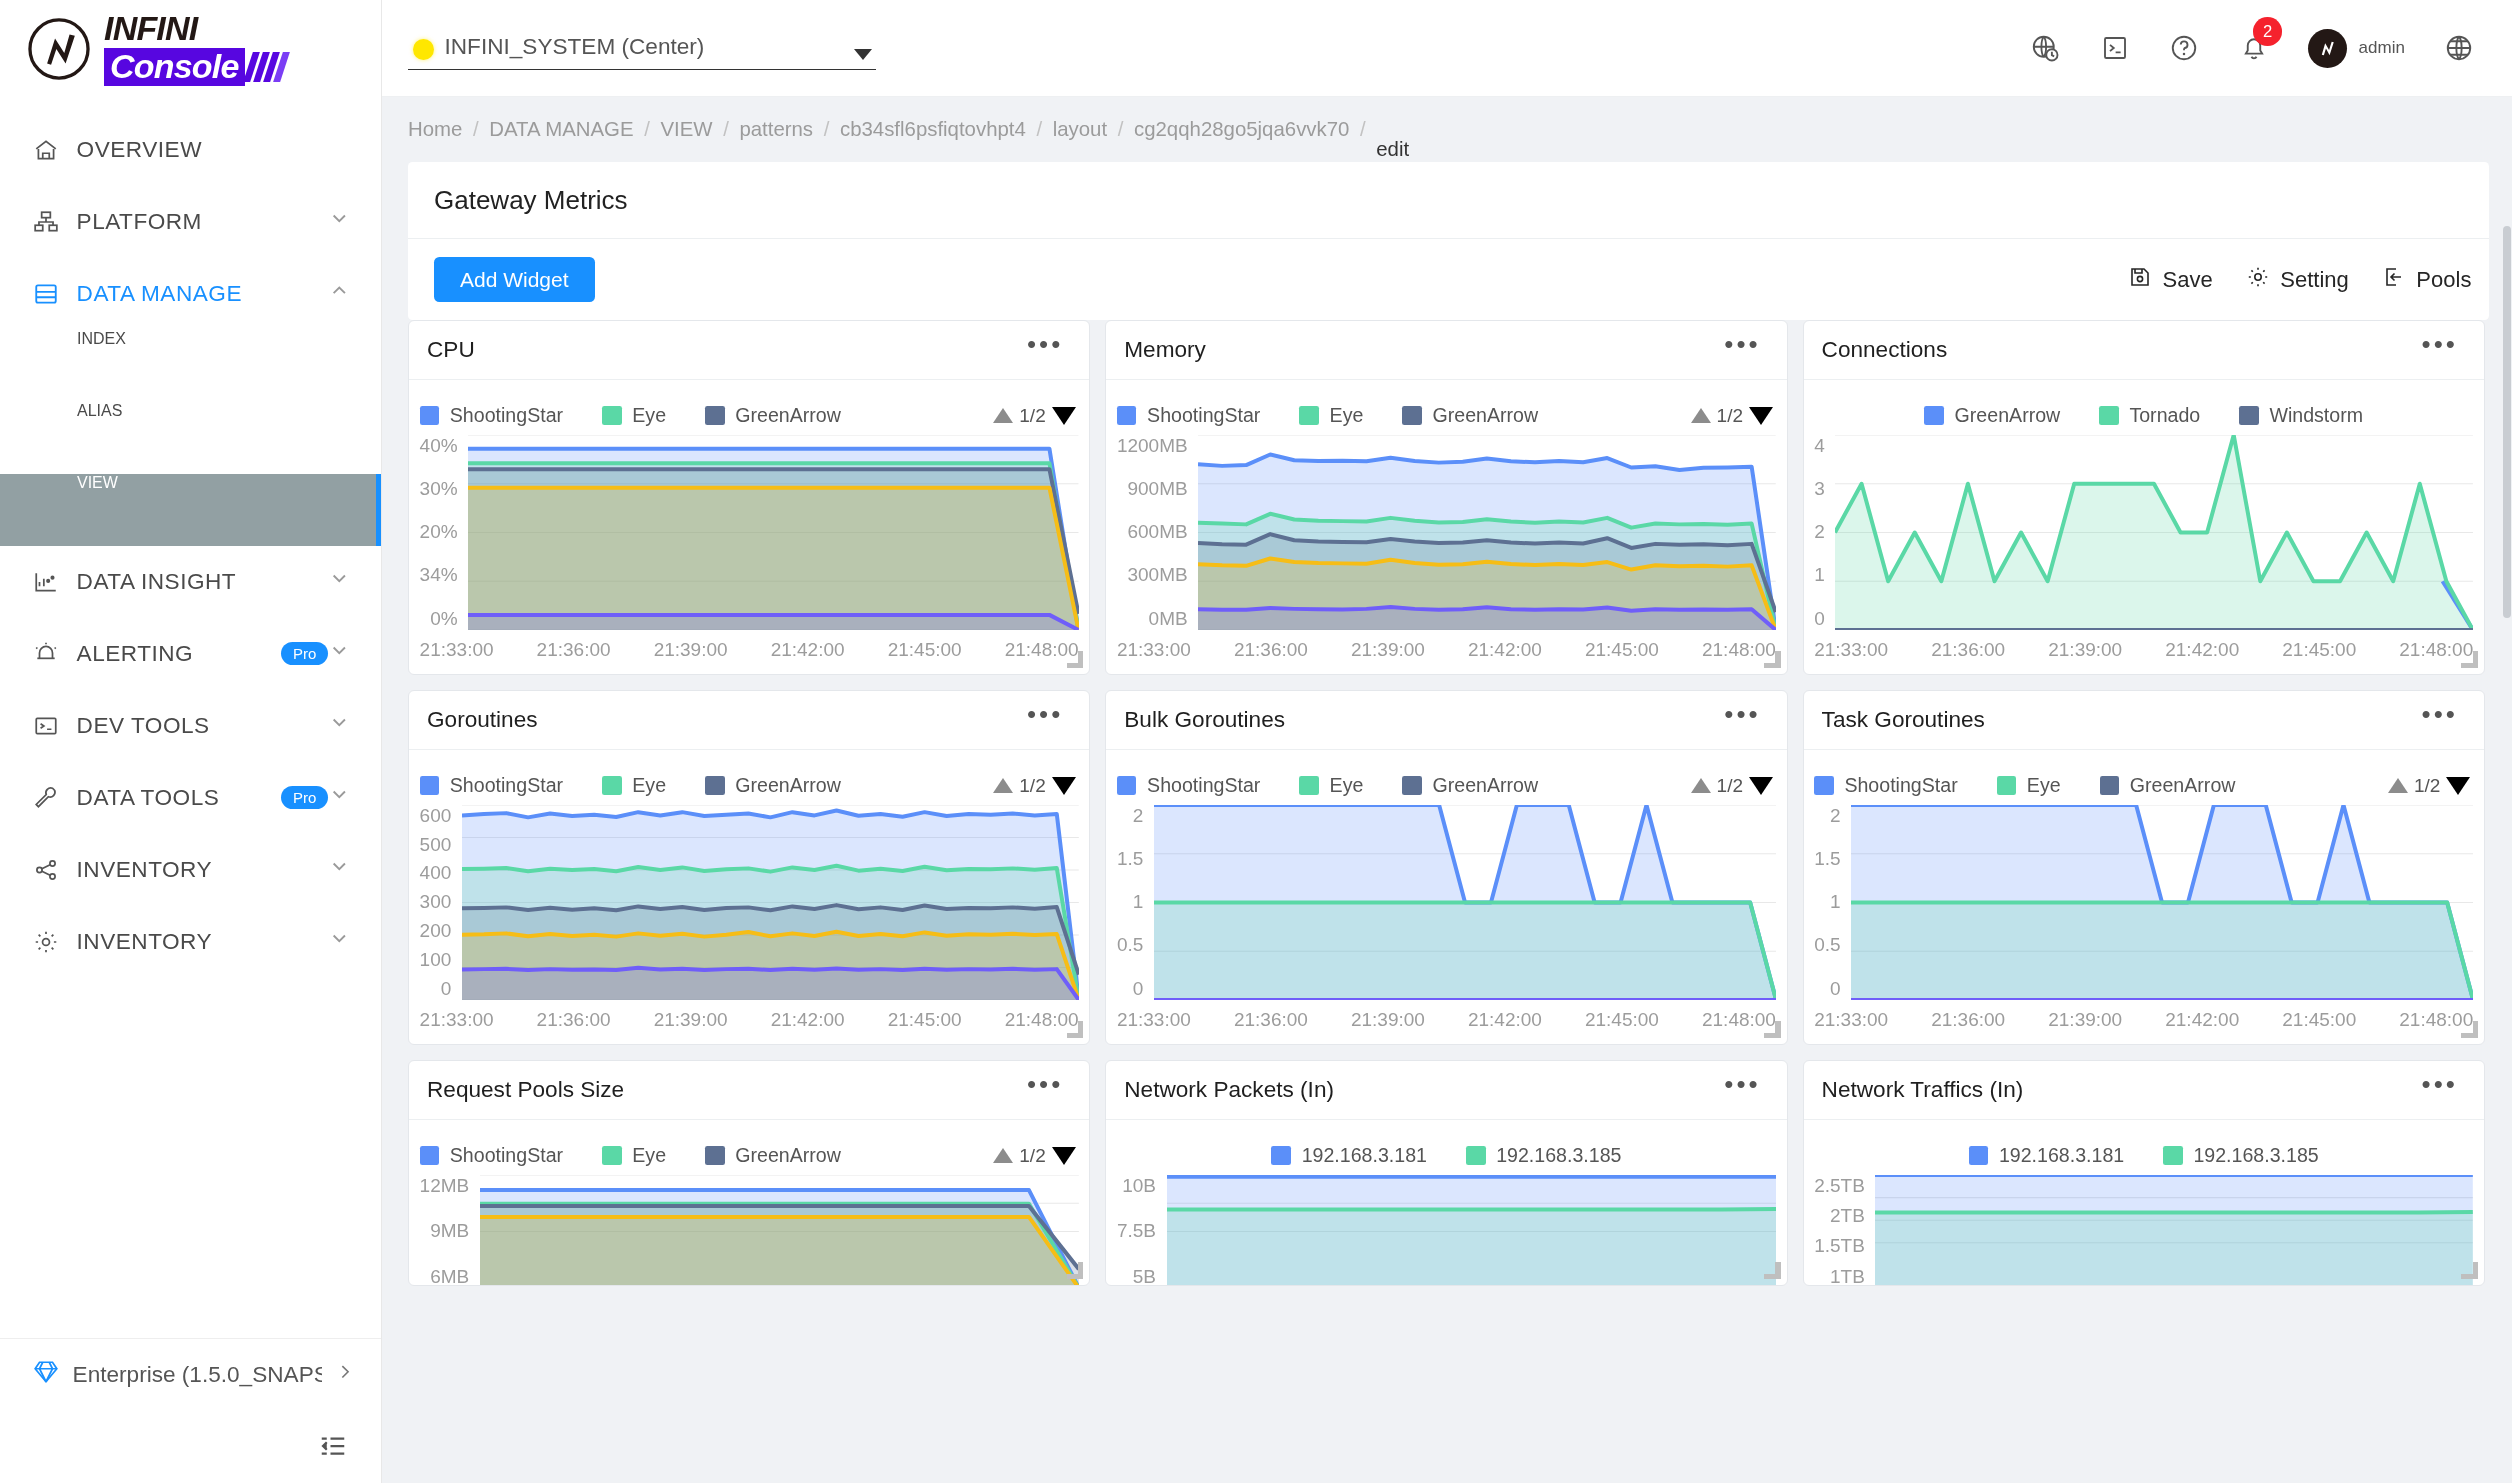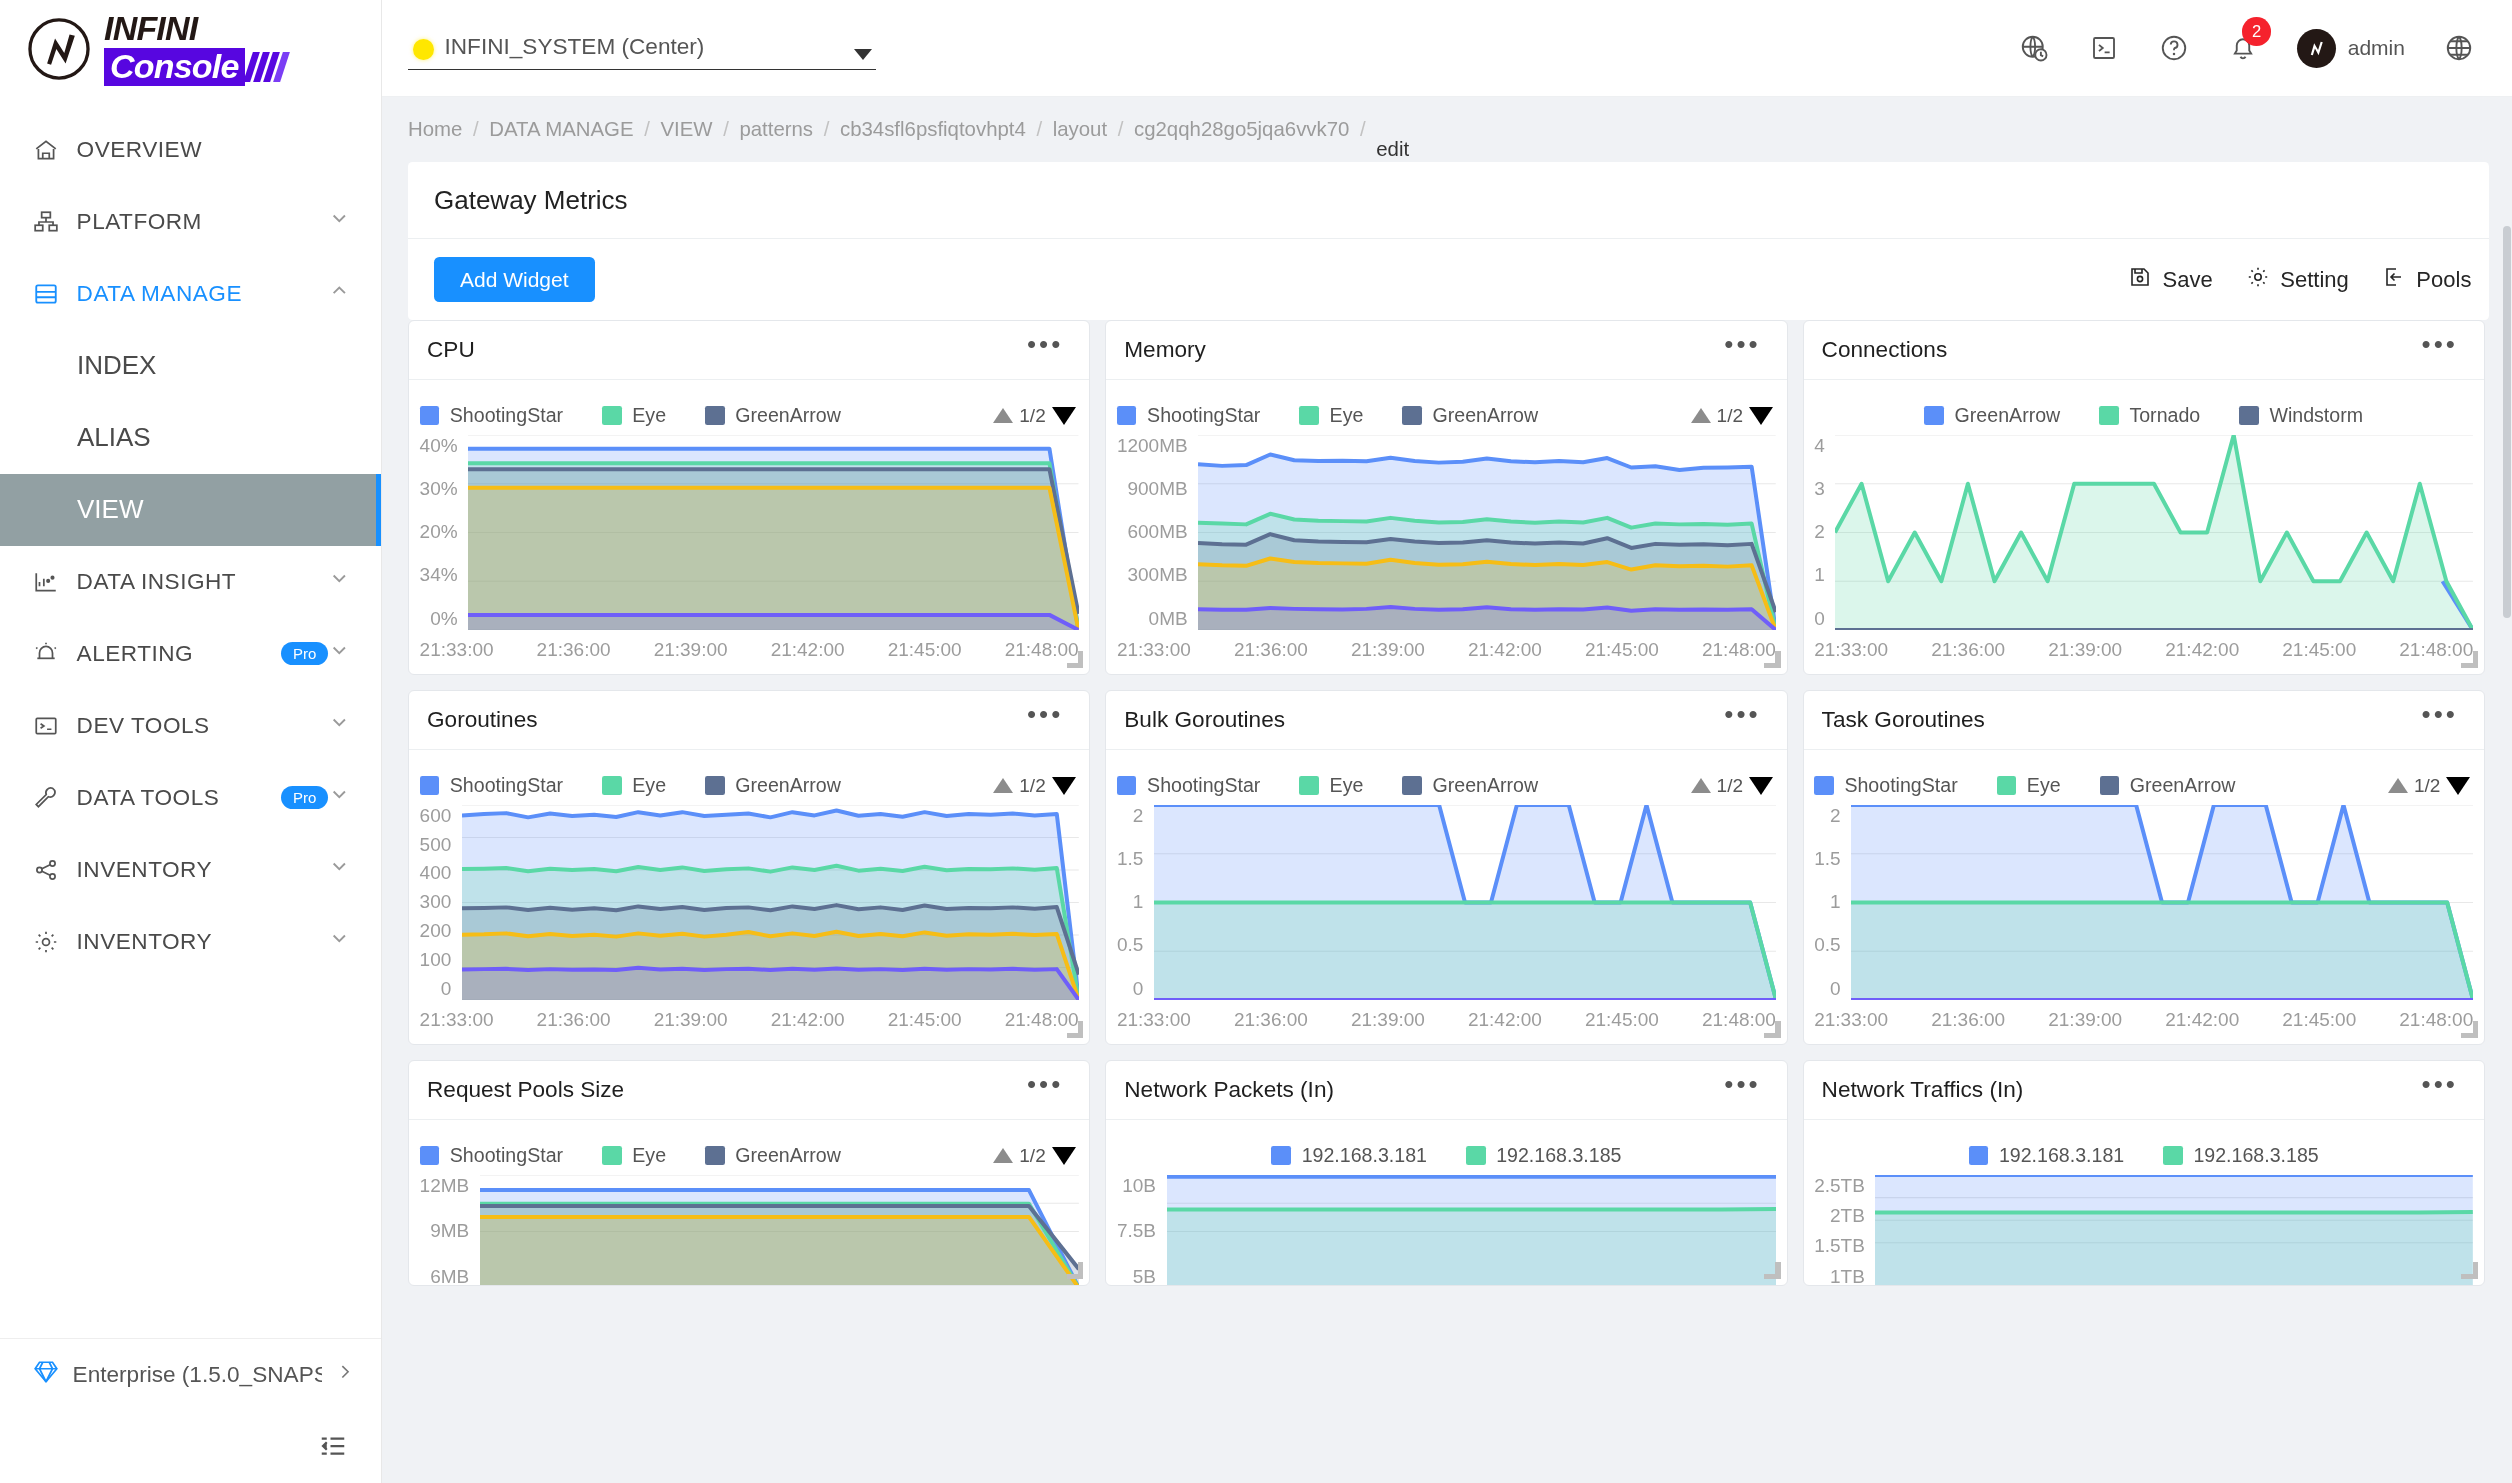--- a/index.html
+++ b/index.html
@@ -30,21 +30,21 @@
   .nav { flex:1 1 auto; padding-top:16.6px; overflow:hidden; }
   .nav-item {
     display:flex; align-items:center; height:72px; padding:0 30px 0 33px;
     font-size:22.6px; color:#4a4a4a; letter-spacing:0.5px; cursor:pointer; position:relative;
   }
   .nav-item .ico { width:33px; flex:0 0 33px; display:flex; align-items:center; justify-content:flex-start; }
   .nav-item .lbl { flex:1 1 auto; padding-left:10.6px; white-space:nowrap; }
   .nav-item .chev { flex:0 0 auto; color:#9a9a9a; }
   .nav-item.active { color:#1890ff; }
   .nav-item.active .ico svg { stroke:#1890ff; }
-  .nav-sub { display:flex; align-items:center; height:72px; padding-left:77px; font-size:26px; color:#4a4a4a; cursor:pointer; }
+  .nav-sub { display:flex; align-items:flex-start; height:72px; padding-left:77px; font-size:16px; color:#4a4a4a; cursor:pointer; }
   .nav-sub.selected { background:#92a0a3; color:#fff; }
   .nav-sub.selected::after { content:""; position:absolute; right:0; width:5.3px; height:72px; background:#1890ff; }
   .nav-sub-wrap { position:relative; }
   .pro-badge { background:#1890ff; color:#fff; font-size:15px; border-radius:16.6px; padding:2.3px 12px 3px; margin-left:13.6px; letter-spacing:0; }
 
   .sidebar-foot { border-top:0.8px solid #eee; }
   .ent-row { display:flex; align-items:center; height:72px; padding:0 26px 0 33px; font-size:22.6px; color:#555; cursor:pointer; gap:13.6px; }
   .ent-row .ent-label { flex:1 1 auto; white-space:nowrap; overflow:hidden; }
   .collapse-row { height:72px; display:flex; align-items:center; justify-content:flex-end; padding-right:33px; }
 
@@ -56,21 +56,21 @@
     padding:7.5px 4.5px 9px 4.5px; cursor:pointer; }
   .cluster-dot { width:21px; height:21px; border-radius:50%; background:#ffe700; flex:0 0 21px; box-shadow:0 0 4.5px rgba(255,231,0,.55); }
   .cluster-name { flex:1 1 auto; font-size:22.6px; color:#555; white-space:nowrap; }
   .caret-dn { width:0;height:0;border-left:9.8px solid transparent;border-right:9.8px solid transparent;border-top:11.3px solid #333; }
   .topbar-spacer { flex:1 1 auto; }
   .hdr-icon { width:47px; height:47px; display:flex; align-items:center; justify-content:center; cursor:pointer; position:relative; }
   .bell-badge { position:absolute; top:-7.5px; right:-4.5px; background:#f5222d; color:#fff; font-size:16.6px;
     min-width:29px; height:29px; border-radius:14.3px; display:flex; align-items:center; justify-content:center; padding:0 6px; }
   .avatar { width:39px;height:39px;border-radius:50%;background:#231815;display:flex;align-items:center;justify-content:center;flex:0 0 39px; }
   .user-wrap { display:flex; align-items:center; gap:12px; cursor:pointer; margin:0 7.5px; }
-  .user-name { font-size:21px; color:#555; }
+  .user-name { font-size:17px; color:#555; }
 
   .breadcrumb { height:65px; display:flex; align-items:center; padding-left:26px; font-size:20.4px; color:#9b9b9b; gap:0; }
   .bc-item { cursor:pointer; white-space:nowrap; }
   .bc-item.last { color:#333; cursor:default;margin-top:40px; }
   .bc-sep { padding:0 10.6px; color:#c2c2c2; }
 
   .content { flex:1 1 auto; padding:0 22.6px 0 26px; overflow:hidden; }
   .panel { background:#fff; border-radius:4.5px; }
   .panel-head { height:77px; display:flex; align-items:center; padding-left:26px; border-bottom:0.8px solid #eceff1; }
   .panel-title { font-size:26px; color:#222; }

